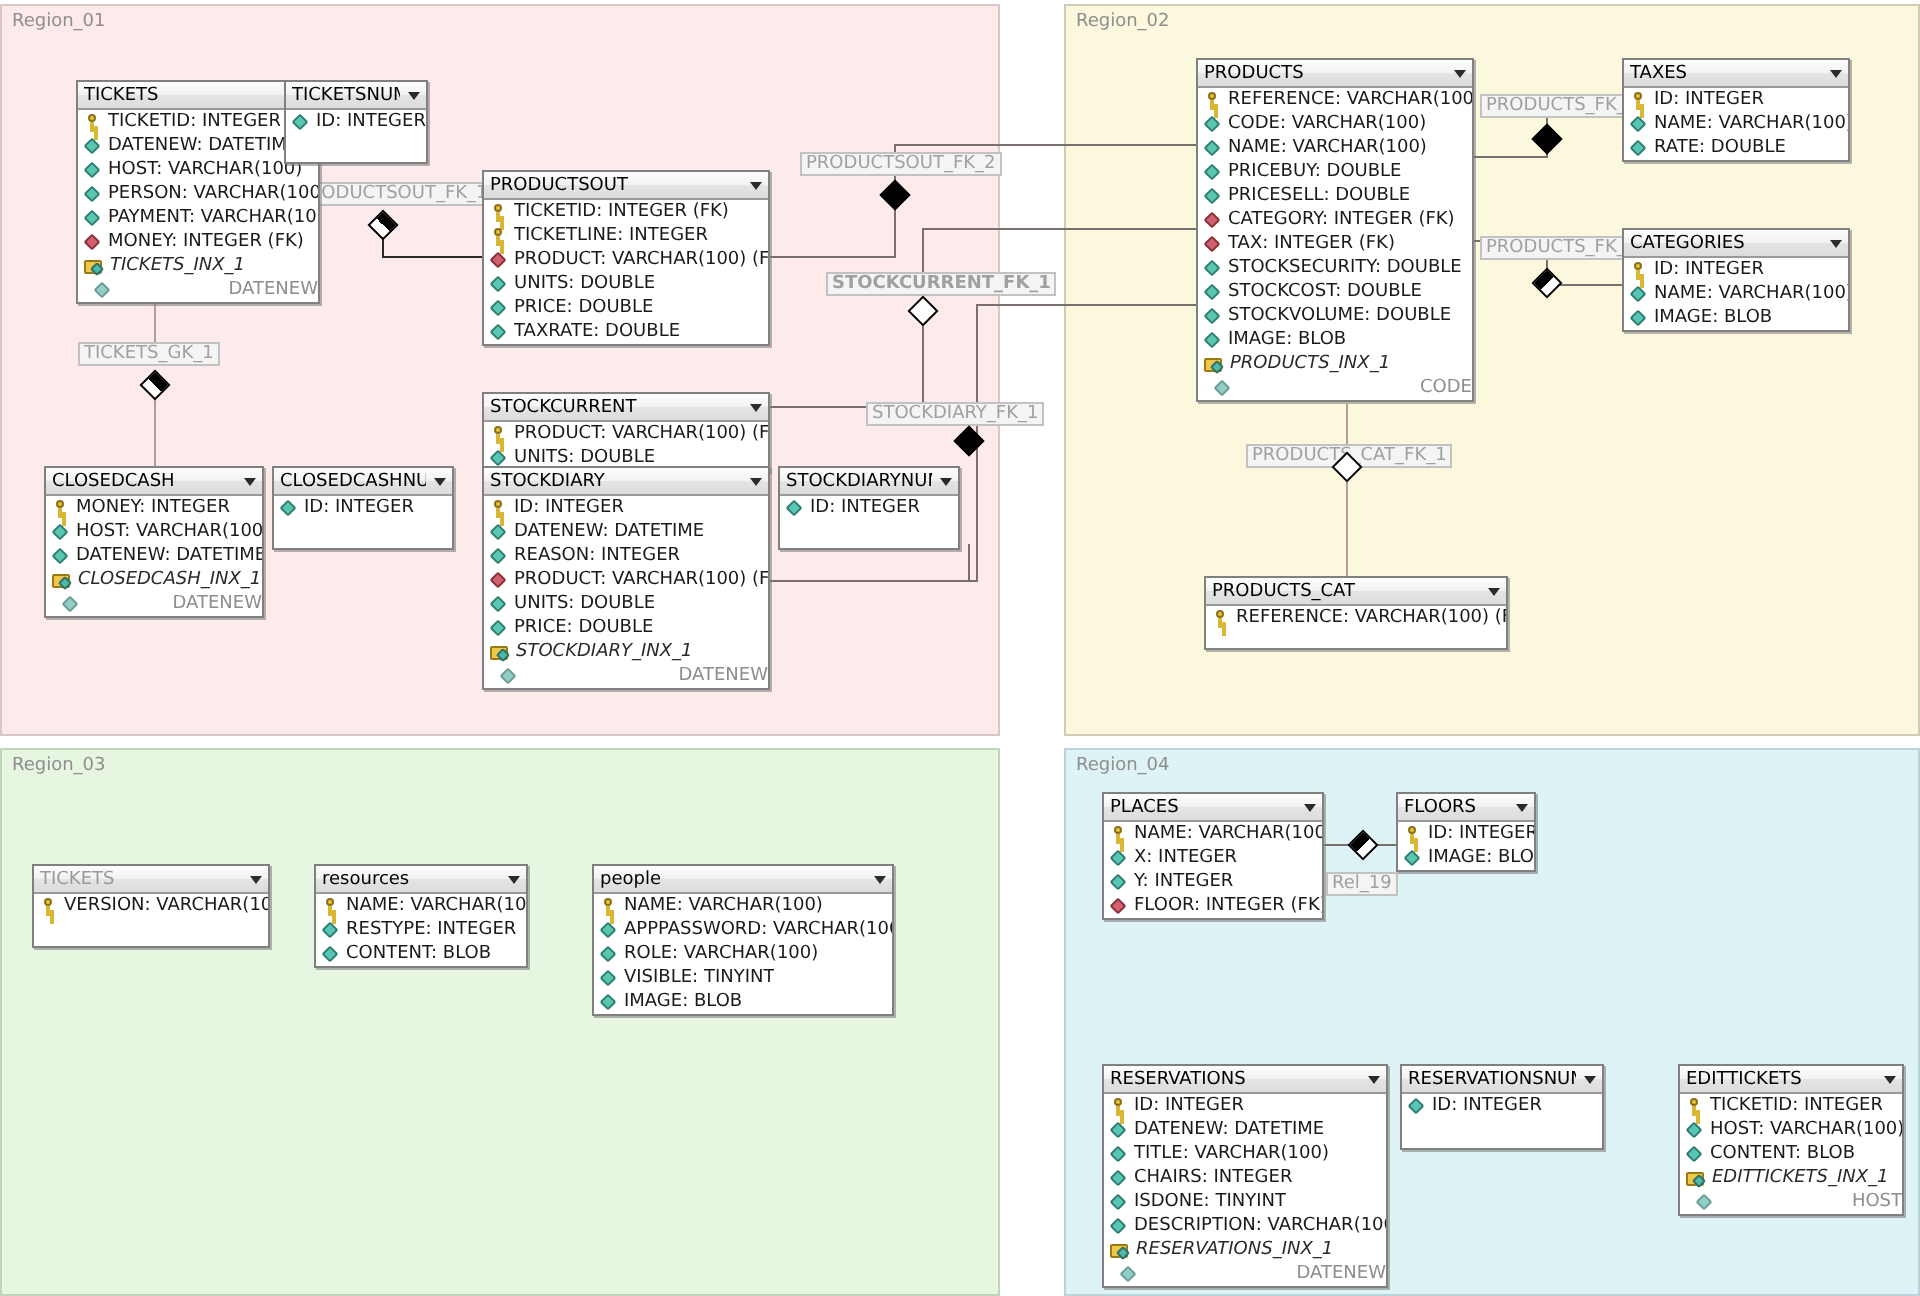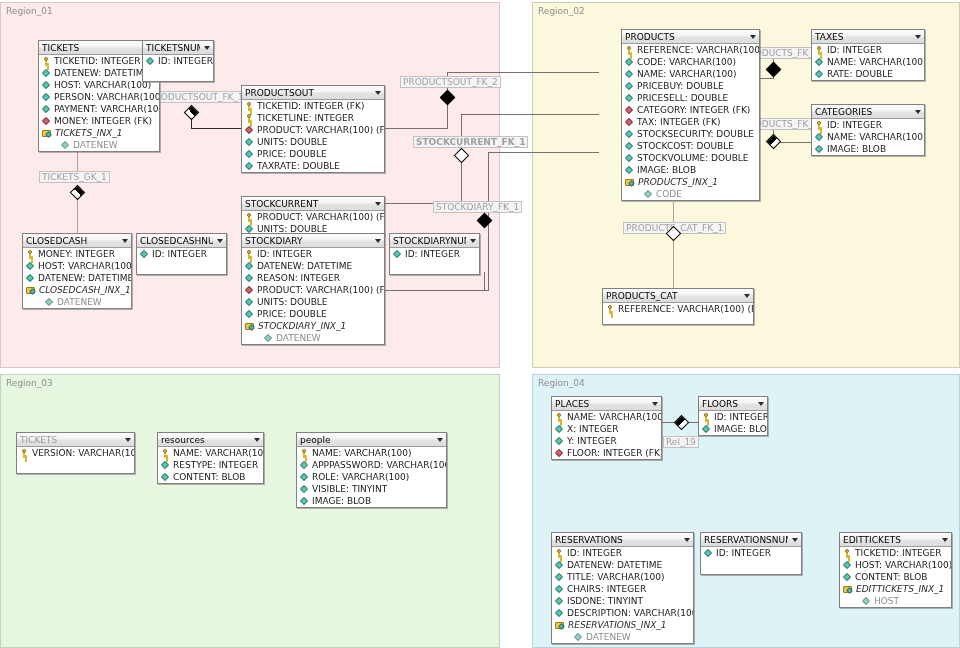--- a/index.html
+++ b/index.html
@@ -63,21 +63,21 @@
   .entity .ebody{padding:0;}
   .row{
     display:flex;align-items:center;
     height:12px;
     padding-left:3px;
     font-size:9px;
     white-space:nowrap;
     color:#1a1a1a;
   }
   .row .lbl{overflow:hidden;}
-  .row.sub{padding-left:22px;color:#8d8d8d;}
+  .row.sub{padding-left:8px;color:#8d8d8d;justify-content:space-between;}
   .row.idx{font-style:italic;color:#2a2a2a;}
 
   
   .ico{flex:0 0 auto;width:9px;height:9px;margin-right:3px;position:relative;}
   
   .ico.key::before{
     content:"";position:absolute;left:2px;top:0px;
     width:4px;height:4px;border-radius:50%;
     background:#e8c53a;border:1px solid #8a7015;box-sizing:border-box;
   }
@@ -450,21 +450,21 @@
       <span class="caret"></span>
     </div>
     <div class="ebody" style="padding-bottom:14px;">
       <div class="row">
           <span class="ico dia"></span>
           <span class="lbl">ID: INTEGER</span>
         </div>
     </div>
   </div>
 
-  <div class="entity" style="left:598px;top:29px;width:139px;margin-left:23px;">
+  <div class="entity" style="left:598px;top:29px;width:139px;">
     <div class="ehead">
       <span class="ename">PRODUCTS</span>
       <span class="caret"></span>
     </div>
     <div class="ebody">
       <div class="row">
           <span class="ico key"></span>
           <span class="lbl">REFERENCE: VARCHAR(100)</span>
         </div>
       <div class="row">
@@ -535,21 +535,21 @@
           <span class="ico dia"></span>
           <span class="lbl">NAME: VARCHAR(100)</span>
         </div>
       <div class="row">
           <span class="ico dia"></span>
           <span class="lbl">RATE: DOUBLE</span>
         </div>
     </div>
   </div>
 
-  <div class="entity" style="left:811px;top:104px;width:114px;">
+  <div class="entity" style="left:811px;top:114px;width:114px;">
     <div class="ehead">
       <span class="ename">CATEGORIES</span>
       <span class="caret"></span>
     </div>
     <div class="ebody">
       <div class="row">
           <span class="ico key"></span>
           <span class="lbl">ID: INTEGER</span>
         </div>
       <div class="row">

